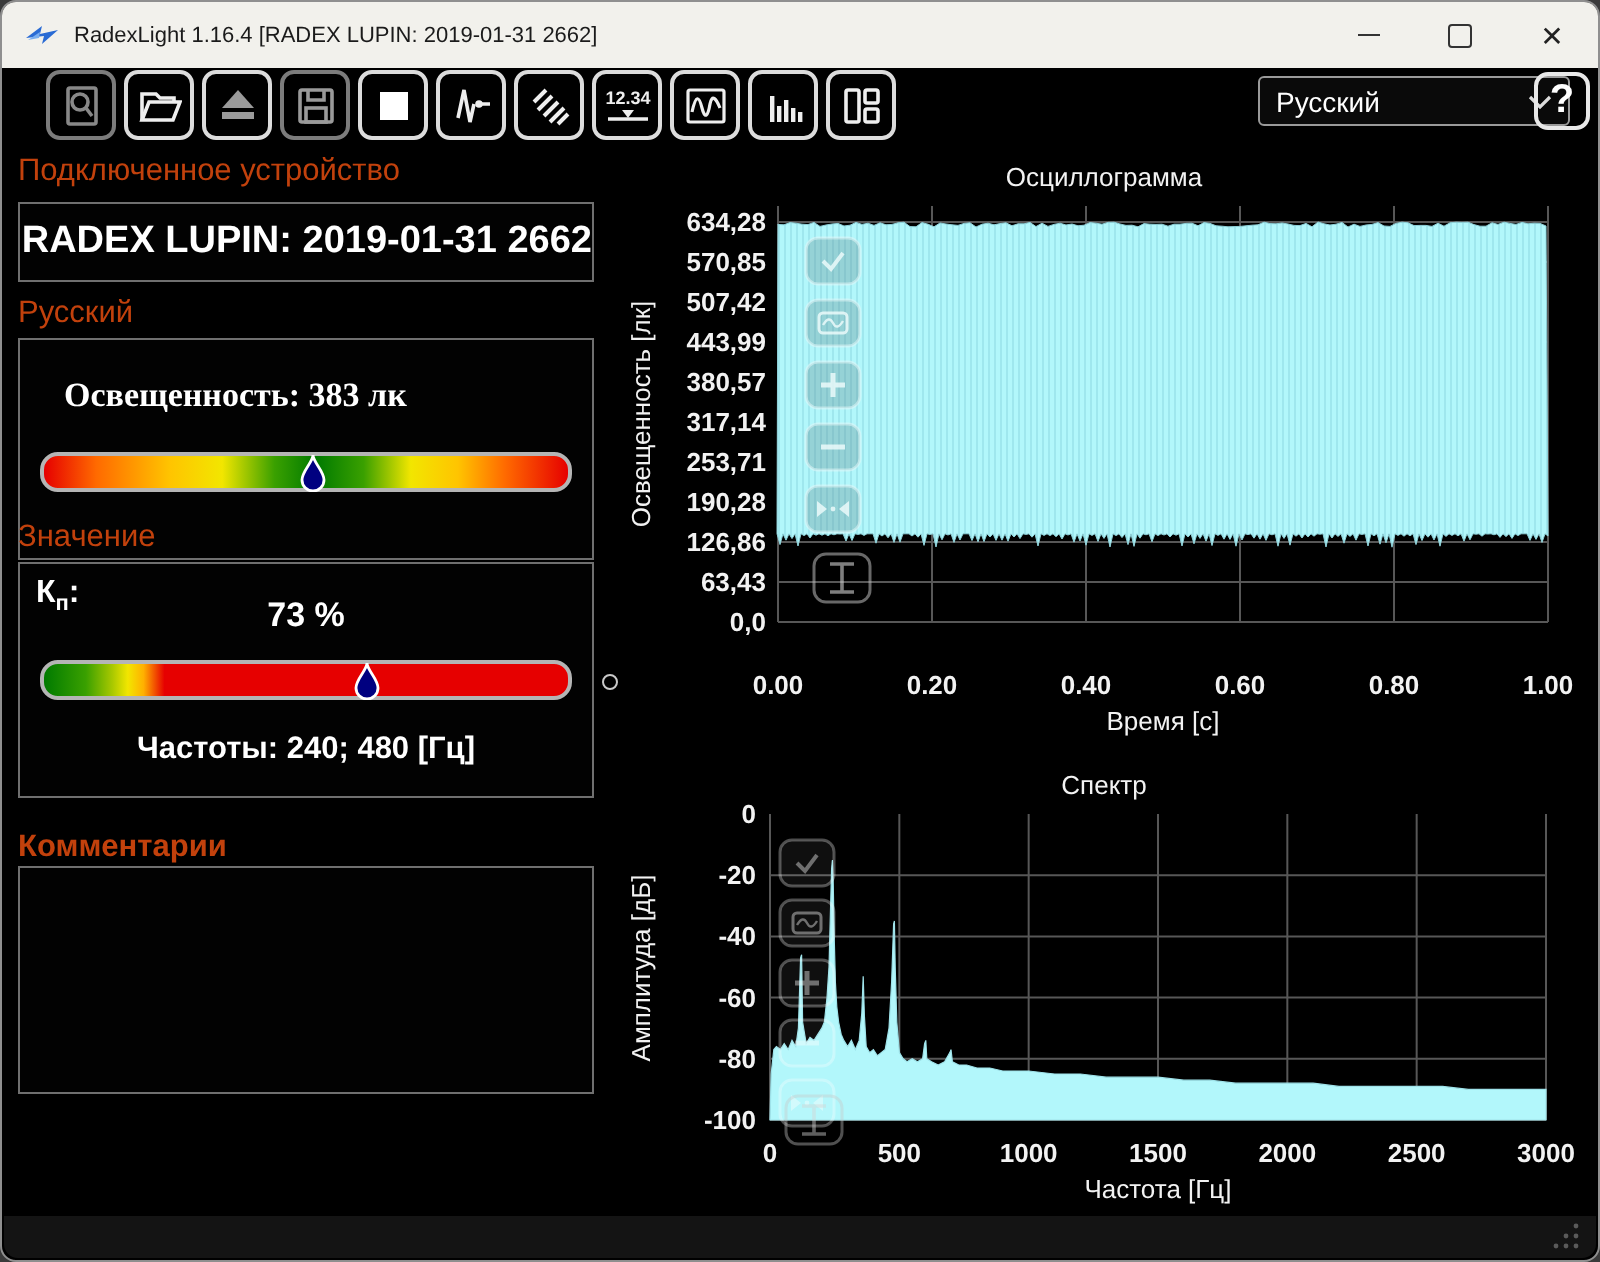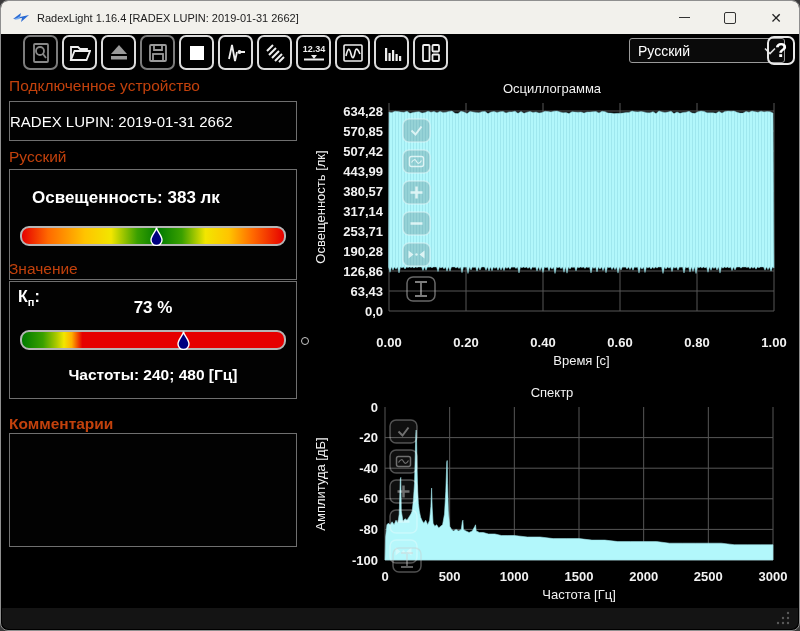--- a/index.html
+++ b/index.html
@@ -25,23 +25,23 @@
         border:1px solid #9a9a9a;border-radius:3px;display:flex;align-items:center;
         color:#fff;font-size:14px;padding:0 8px;box-sizing:border-box;margin-left:28px;}
   .lang span{flex:1;}
   .helpbtn{position:absolute;left:766px;top:2px;width:28px;height:29px;border:2px solid #e8e8e8;
            border-radius:7px;color:#fff;font-size:20px;font-weight:bold;display:flex;
            align-items:center;justify-content:center;box-sizing:border-box;}
   
   .sechead{position:absolute;left:8px;color:#c2410c;font-size:15.5px;}
   .panelbox{position:absolute;left:8px;width:288px;border:1px solid #6f6f6f;background:#020202;
             box-sizing:border-box;color:#fff;}
-  .devbox{top:100px;height:40px;display:flex;align-items:center;justify-content:flex-start;
-          font-weight:normal;font-size:15px;}
-  .valbox{top:168px;height:111px;}
+  .devbox{top:100px;height:40px;display:flex;align-items:center;justify-content:flex-end;
+          font-weight:bold;font-size:19px;}
+  .valbox{top:168px;height:111px;font-family:Liberation Serif, serif;}
   .valreading{position:absolute;left:22px;top:18px;font-size:17px;font-weight:bold;}
   .gauge{position:absolute;left:10px;width:266px;height:20px;border:2px solid #b5b5b5;
          border-radius:9px;box-sizing:border-box;}
   .gauge .drop{position:absolute;top:-1px;}
   .g1{top:56px;}
   .pulsebox{top:280px;height:118px;}
   .kp{position:absolute;left:8px;top:6px;font-size:16px;font-weight:bold;}
   .kp sub{font-size:11px;}
   .kpval{position:absolute;left:0;top:16px;width:100%;text-align:center;font-size:17px;font-weight:bold;}
   .g2{top:48px;}

